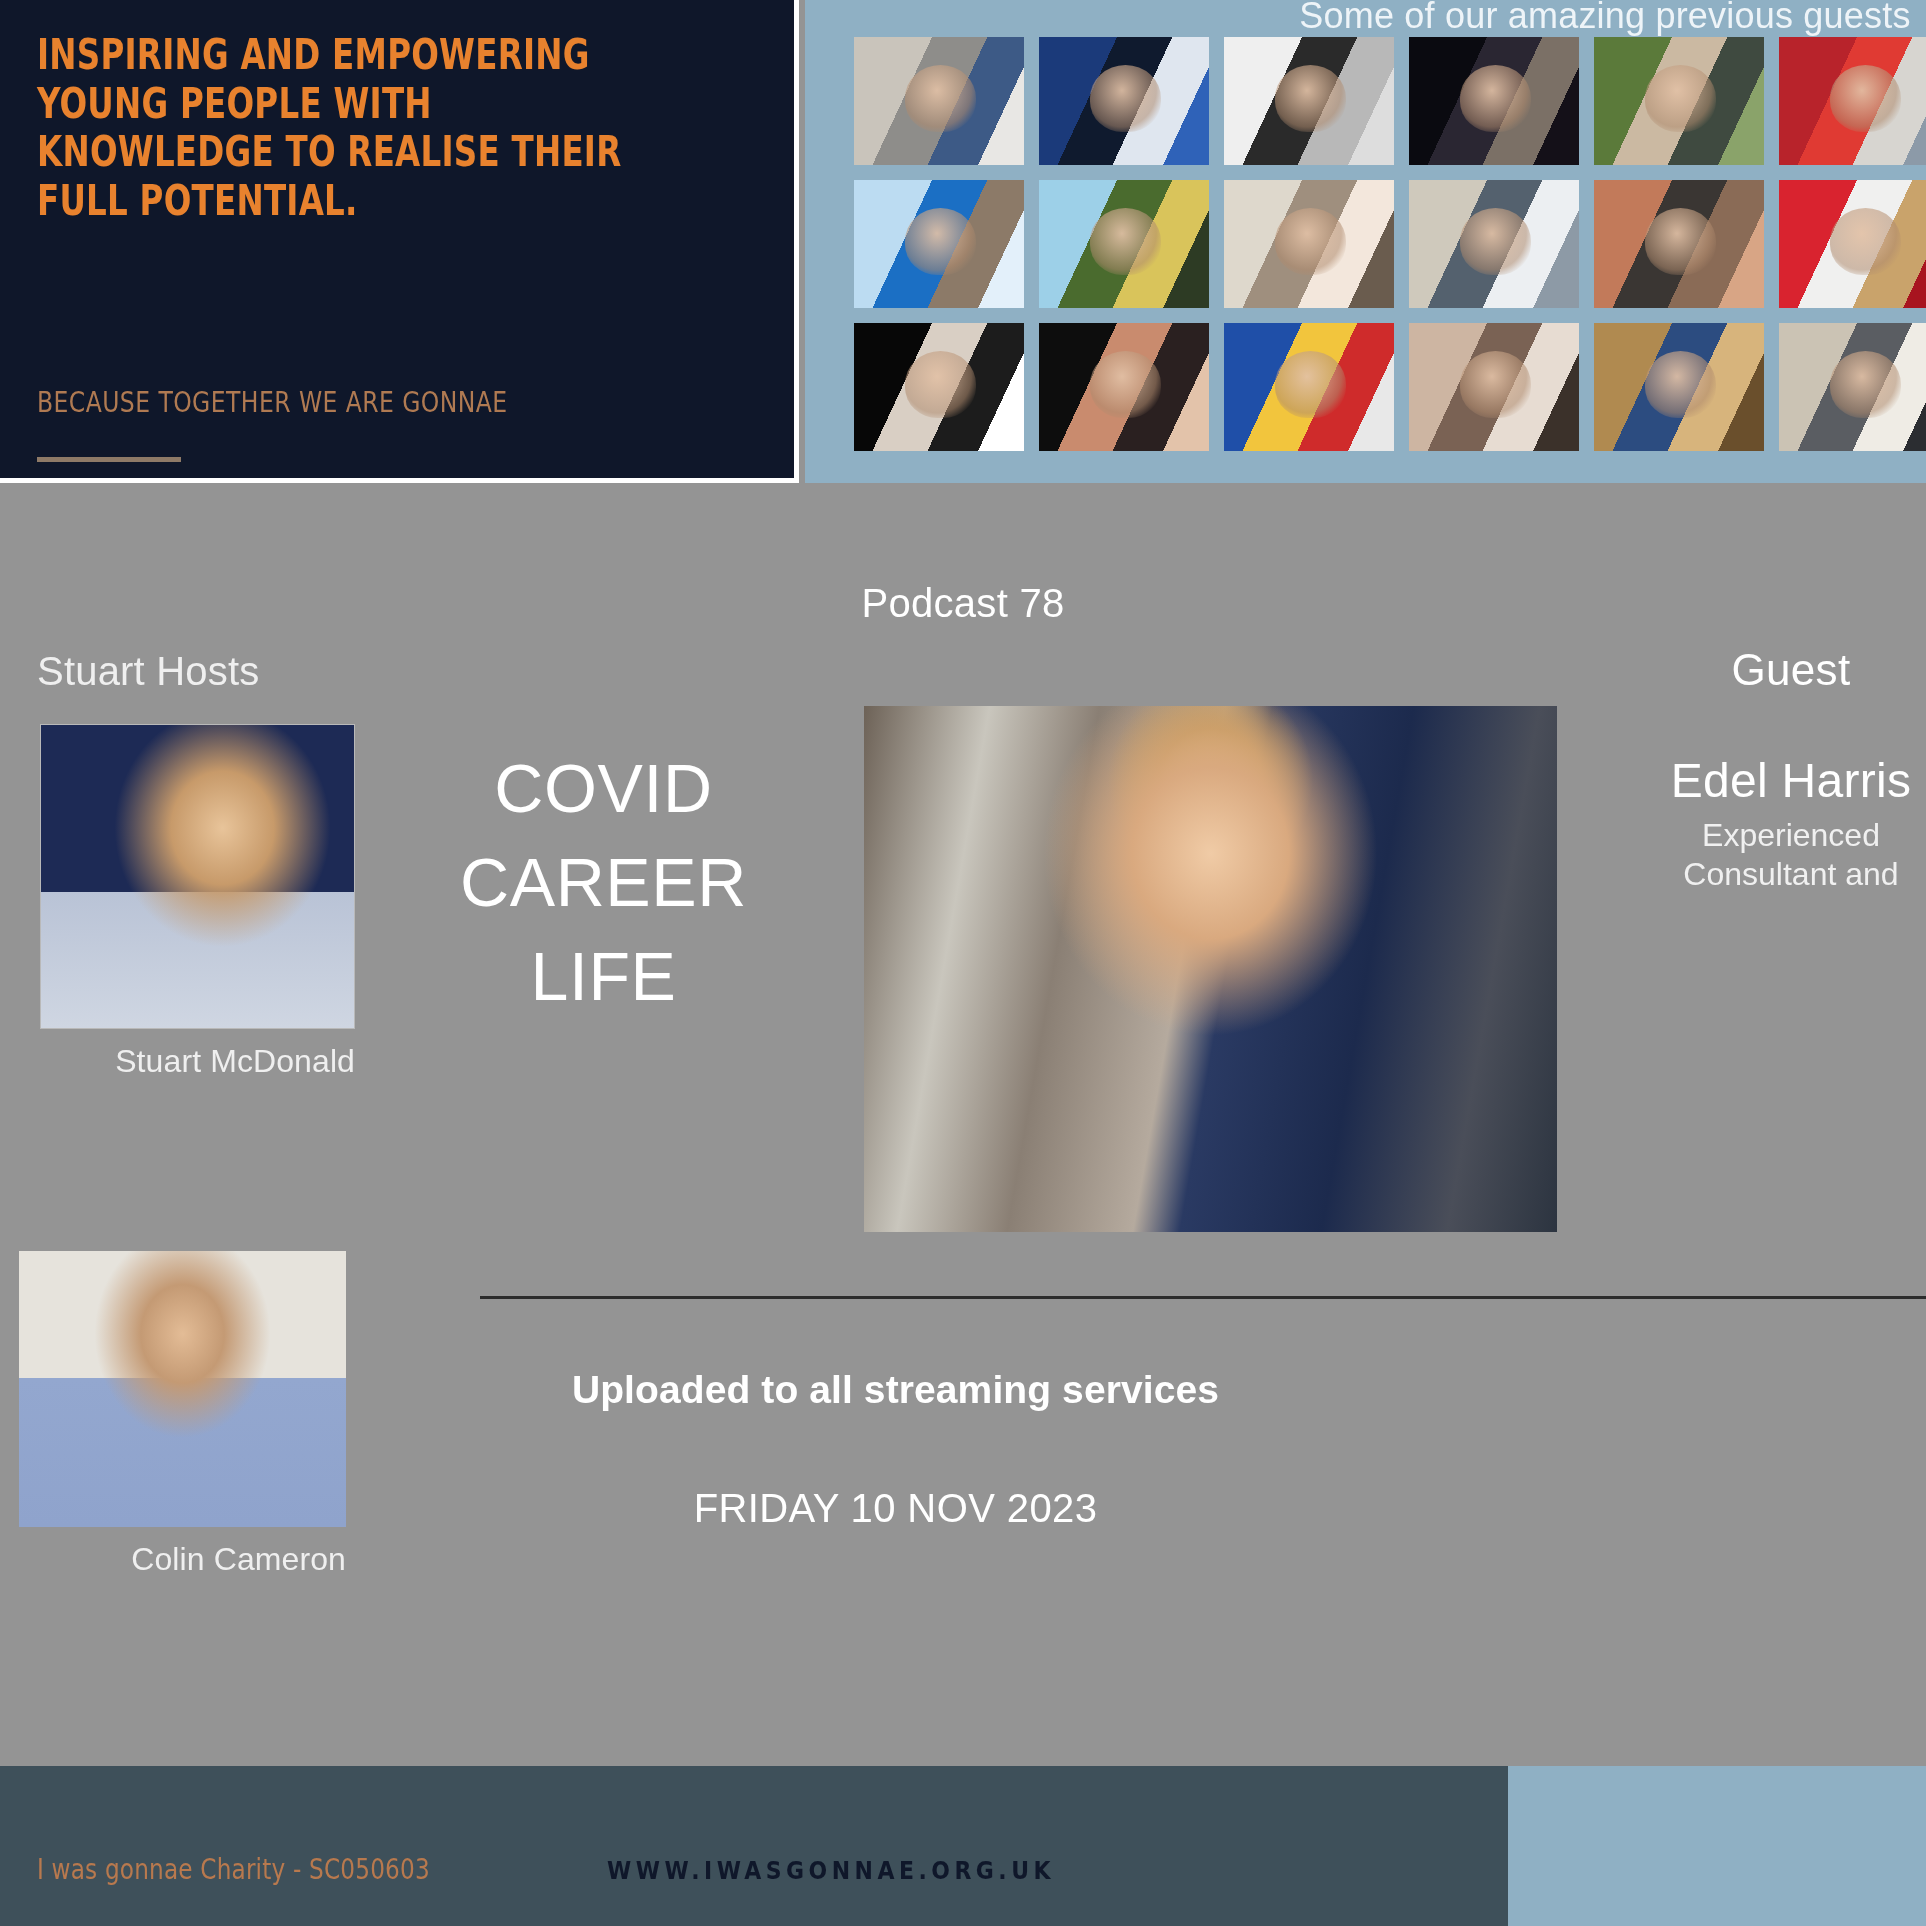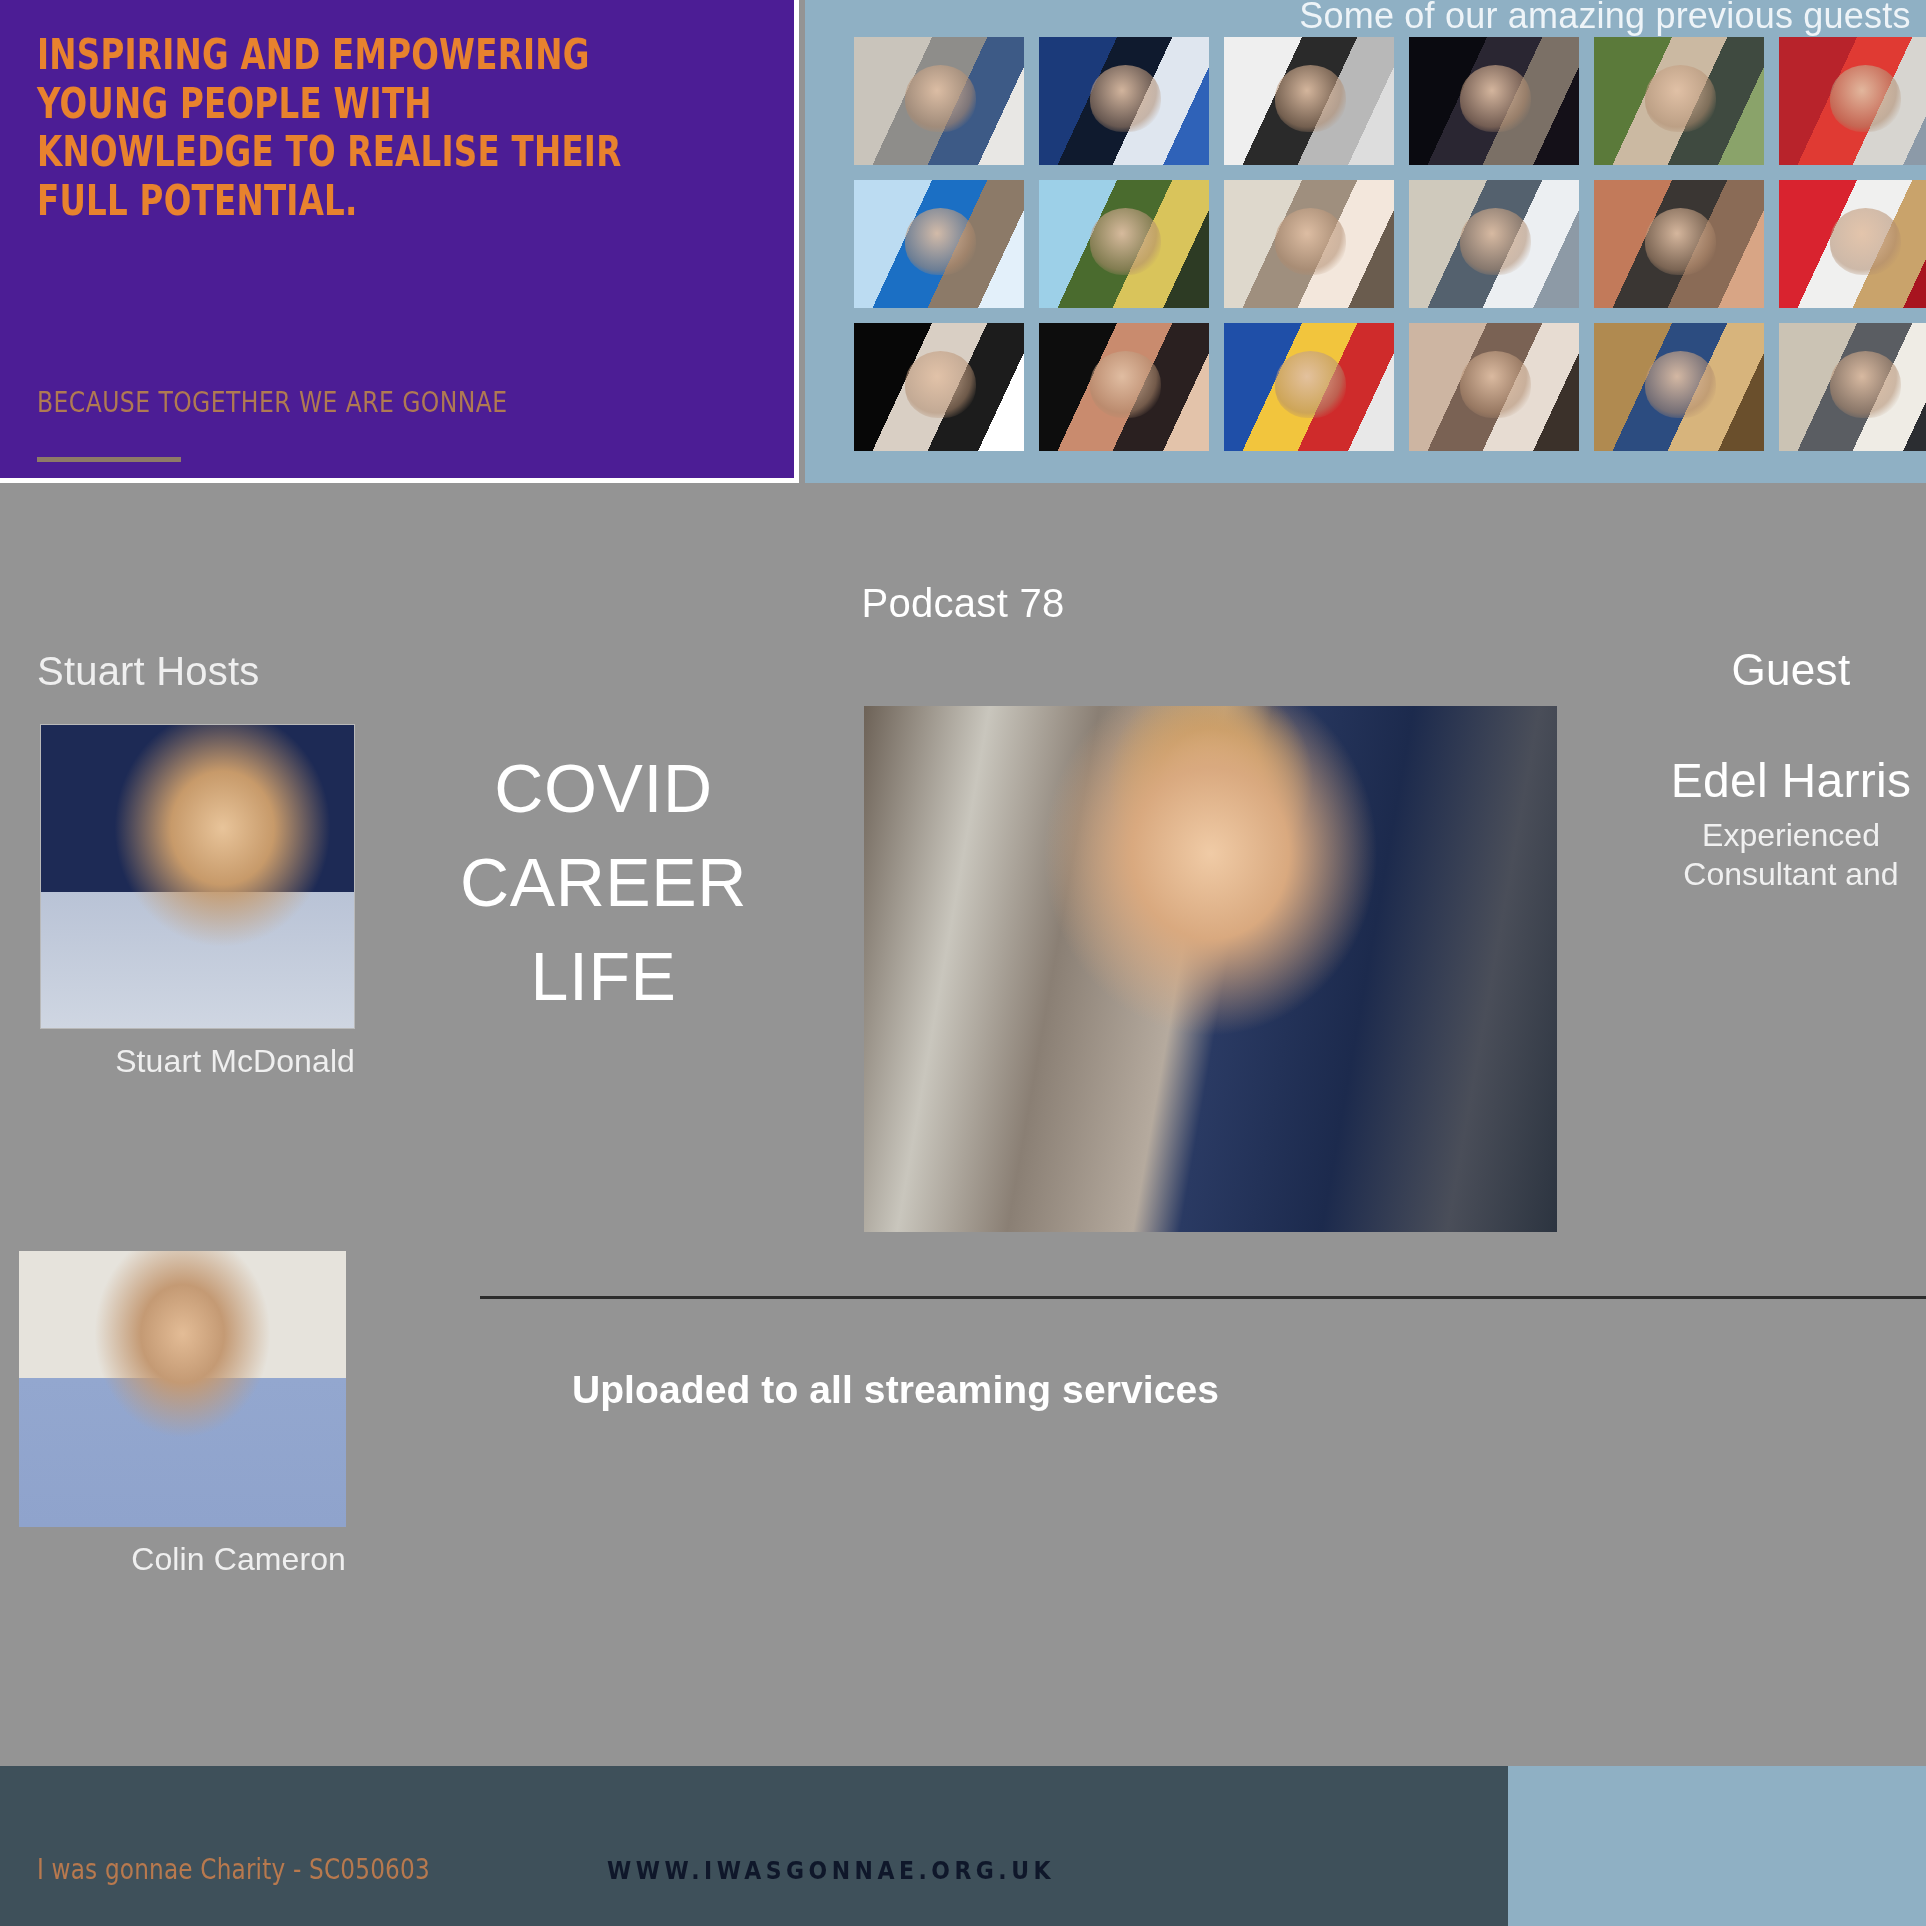--- a/index.html
+++ b/index.html
@@ -9,21 +9,21 @@
     font-family:"Liberation Sans", sans-serif;
     overflow:hidden;
   }
   .page { position:relative; width:1926px; height:1926px; background:#949494; }
 
   
   .top-band { position:absolute; left:0; top:0; width:1926px; height:488px; }
 
   .mission-panel {
     position:absolute; left:0; top:0; width:799px; height:483px;
-    background:#4c1d95;
+    background:#0f172a;
     border-bottom:5.1px solid #ffffff;
     border-right:5.8px solid #ffffff;
   }
   .mission-headline {
     position:absolute; left:37px; top:31px; width:738px;
     color:#e8822e;
     font-family:"DejaVu Sans Condensed","Liberation Sans Narrow","Liberation Sans", sans-serif;
     font-weight:800;
     font-size:42px;
     line-height:1.16;
@@ -260,20 +260,21 @@
       <div class="guest-name">Edel Harris</div>
       <div class="guest-role">
         <span>Experienced</span><br>
         <span>Consultant and</span>
       </div>
     </div>
 
     <div class="divider"></div>
 
     <div class="upload-line">Uploaded to all streaming services</div>
+    <div class="date-line">FRIDAY 10 NOV 2023</div>
 
   </div>
 
   <div class="footer">
     <div class="footer-left"></div>
     <div class="footer-right"></div>
     <div class="footer-charity">I was gonnae Charity - SC050603</div>
     <div class="footer-url">www.iwasgonnae.org.uk</div>
   </div>
 

